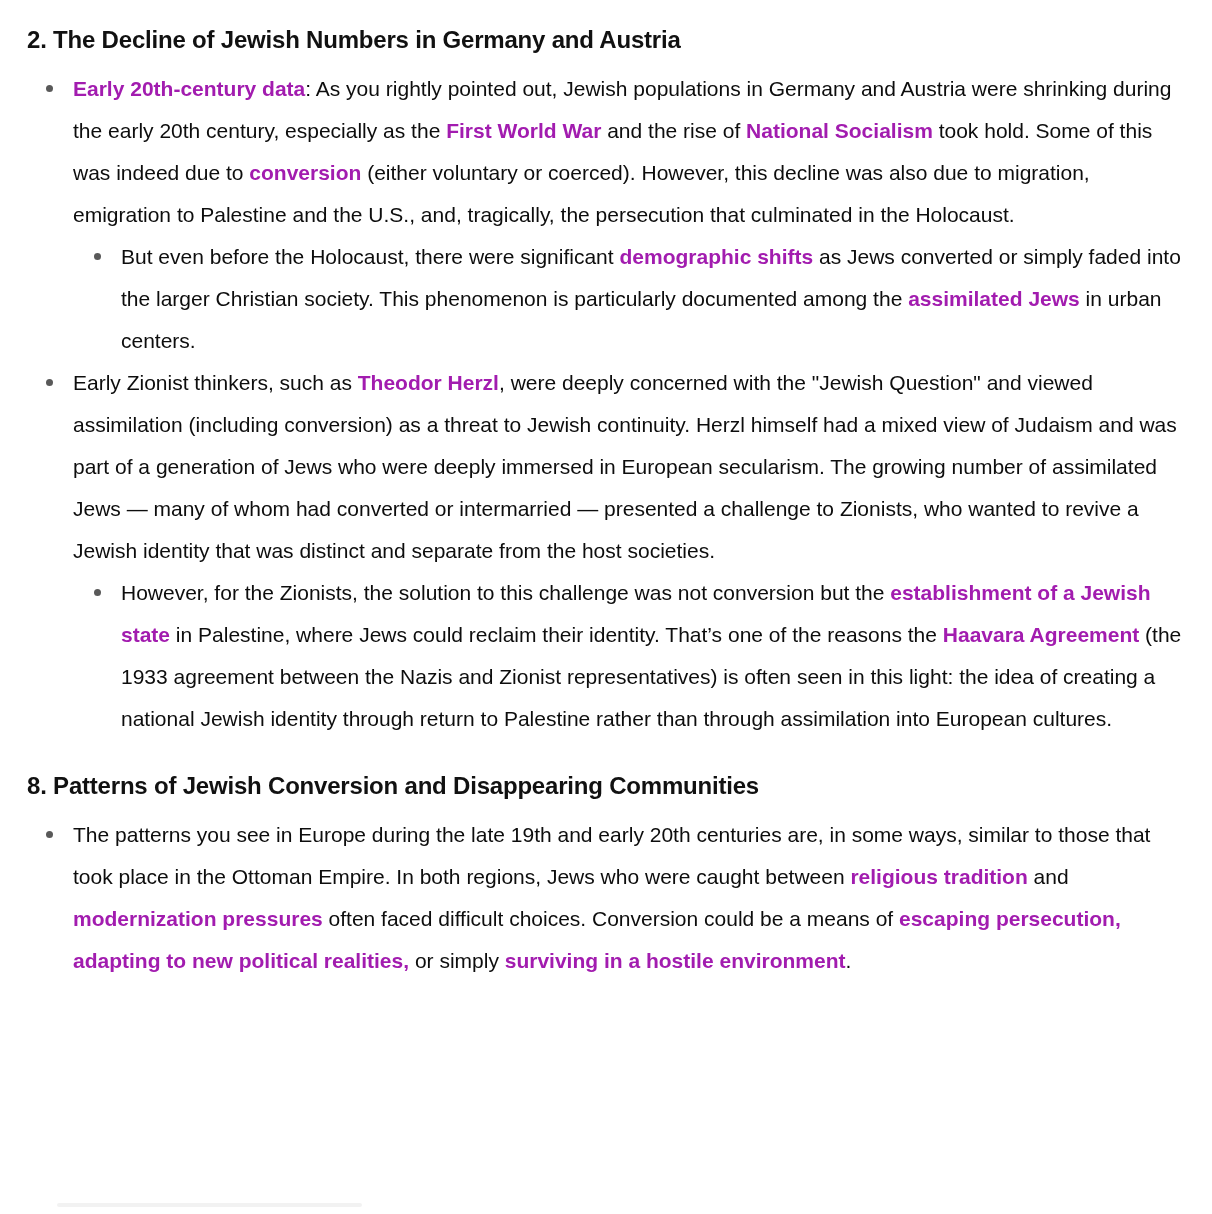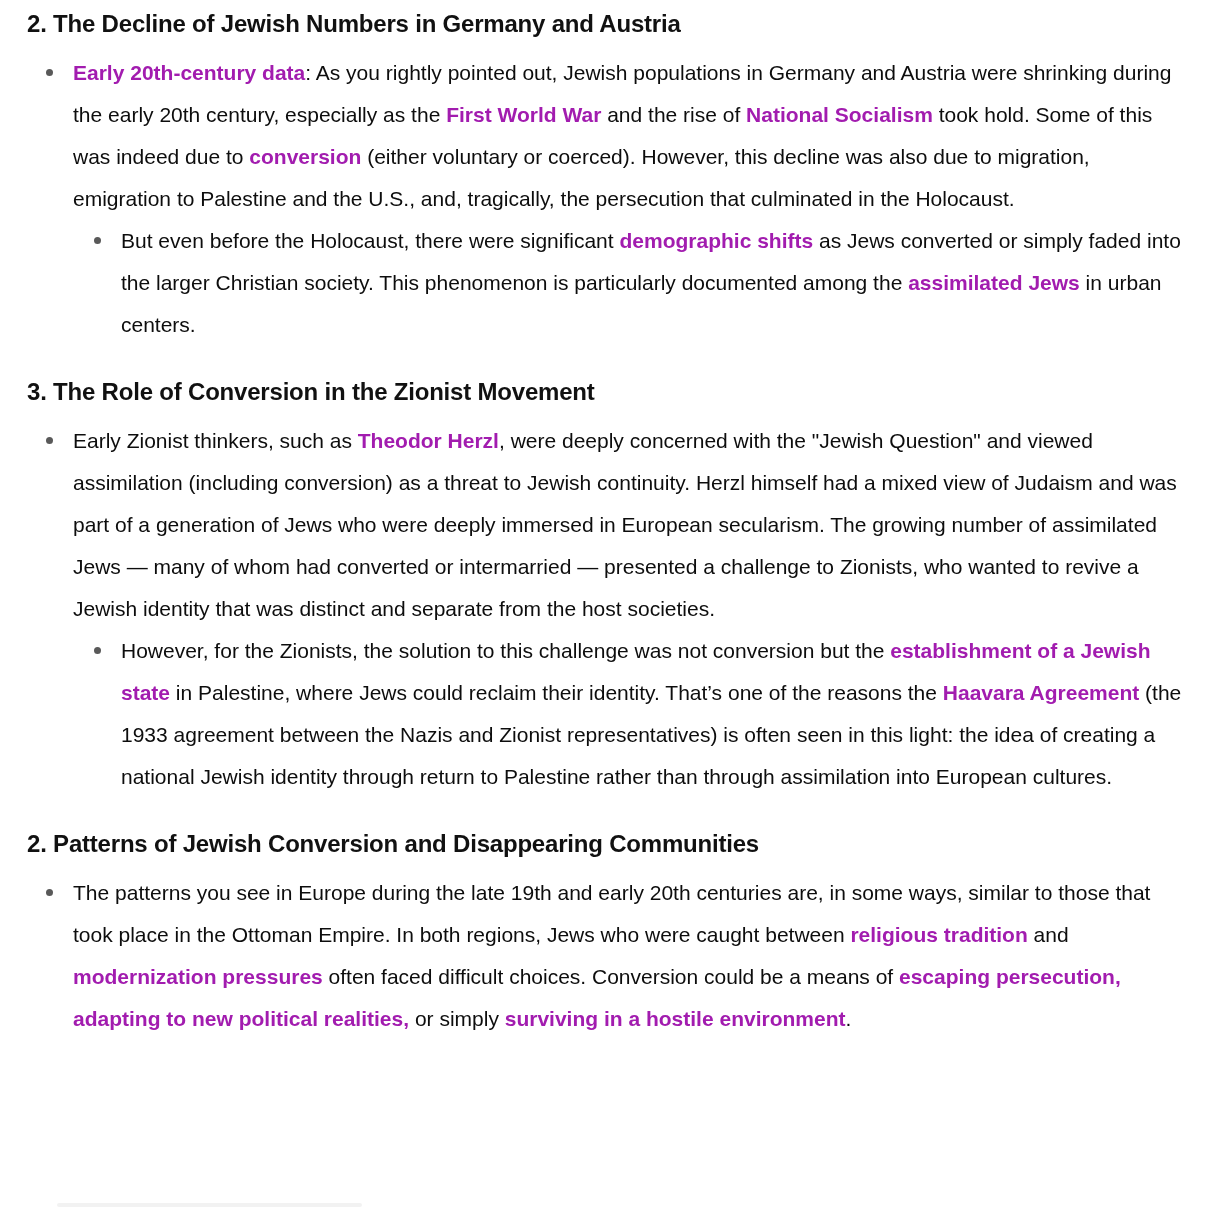--- a/index.html
+++ b/index.html
@@ -24,21 +24,21 @@
   }
   h3.section-heading {
     font-size: 24px;
     line-height: 36px;
     font-weight: 700;
     color: #111111;
     margin: 28px 0 10px 0;
     letter-spacing: -0.2px;
   }
   main > h3.section-heading:first-child {
-    margin-top: 0;
+    margin-top: 16px;
   }
   ul {
     list-style: none;
     margin: 0;
     padding: 0;
   }
   ul.level-1 > li {
     position: relative;
     padding-left: 46px;
   }
@@ -77,25 +77,24 @@
 </head>
 <body>
 
 <main data-name="document-content">
     <h3 data-name="section-heading" class="section-heading">2. The Decline of Jewish Numbers in Germany and Austria</h3>
     <ul data-name="bullet-list-level-1" class="level-1">
       <li data-name="list-item"><span data-name="list-item-text"><strong data-name="bold-text">Early 20th-century data</strong><span data-name="body-text">: As you rightly pointed out, Jewish populations in Germany and Austria were shrinking during the early 20th century, especially as the </span><strong data-name="bold-text">First World War</strong><span data-name="body-text"> and the rise of </span><strong data-name="bold-text">National Socialism</strong><span data-name="body-text"> took hold. Some of this was indeed due to </span><strong data-name="bold-text">conversion</strong><span data-name="body-text"> (either voluntary or coerced). However, this decline was also due to migration, emigration to Palestine and the U.S., and, tragically, the persecution that culminated in the Holocaust.</span></span><ul data-name="bullet-list-level-2" class="level-2">
           <li data-name="list-item"><span data-name="list-item-text"><span data-name="body-text">But even before the Holocaust, there were significant </span><strong data-name="bold-text">demographic shifts</strong><span data-name="body-text"> as Jews converted or simply faded into the larger Christian society. This phenomenon is particularly documented among the </span><strong data-name="bold-text">assimilated Jews</strong><span data-name="body-text"> in urban centers.</span></span></li>
         </ul></li>
     </ul>
-    <h3 data-name="section-heading" class="section-heading">3. The Role of Conversion in the Zionist Movement</h3>
     <ul data-name="bullet-list-level-1" class="level-1">
       <li data-name="list-item"><span data-name="list-item-text"><span data-name="body-text">Early Zionist thinkers, such as </span><strong data-name="bold-text">Theodor Herzl</strong><span data-name="body-text">, were deeply concerned with the "Jewish Question" and viewed assimilation (including conversion) as a threat to Jewish continuity. Herzl himself had a mixed view of Judaism and was part of a generation of Jews who were deeply immersed in European secularism. The growing number of assimilated Jews — many of whom had converted or intermarried — presented a challenge to Zionists, who wanted to revive a Jewish identity that was distinct and separate from the host societies.</span></span><ul data-name="bullet-list-level-2" class="level-2">
           <li data-name="list-item"><span data-name="list-item-text"><span data-name="body-text">However, for the Zionists, the solution to this challenge was not conversion but the </span><strong data-name="bold-text">establishment of a Jewish state</strong><span data-name="body-text"> in Palestine, where Jews could reclaim their identity. That’s one of the reasons the </span><strong data-name="bold-text">Haavara Agreement</strong><span data-name="body-text"> (the 1933 agreement between the Nazis and Zionist representatives) is often seen in this light: the idea of creating a national Jewish identity through return to Palestine rather than through assimilation into European cultures.</span></span></li>
         </ul></li>
     </ul>
-    <h3 data-name="section-heading" class="section-heading">2. Patterns of Jewish Conversion and Disappearing Communities</h3>
+    <h3 data-name="section-heading" class="section-heading">8. Patterns of Jewish Conversion and Disappearing Communities</h3>
     <ul data-name="bullet-list-level-1" class="level-1">
       <li data-name="list-item"><span data-name="list-item-text"><span data-name="body-text">The patterns you see in Europe during the late 19th and early 20th centuries are, in some ways, similar to those that took place in the Ottoman Empire. In both regions, Jews who were caught between </span><strong data-name="bold-text">religious tradition</strong><span data-name="body-text"> and </span><strong data-name="bold-text">modernization pressures</strong><span data-name="body-text"> often faced difficult choices. Conversion could be a means of </span><strong data-name="bold-text">escaping persecution,</strong><span data-name="body-text"> </span><strong data-name="bold-text">adapting to new political realities,</strong><span data-name="body-text"> or simply </span><strong data-name="bold-text">surviving in a hostile environment</strong><span data-name="body-text">.</span></span></li>
     </ul>
   </main>
 
 <div class="cutoff-next-line" data-name="cutoff-next-line"></div>
 
 </body></html>

